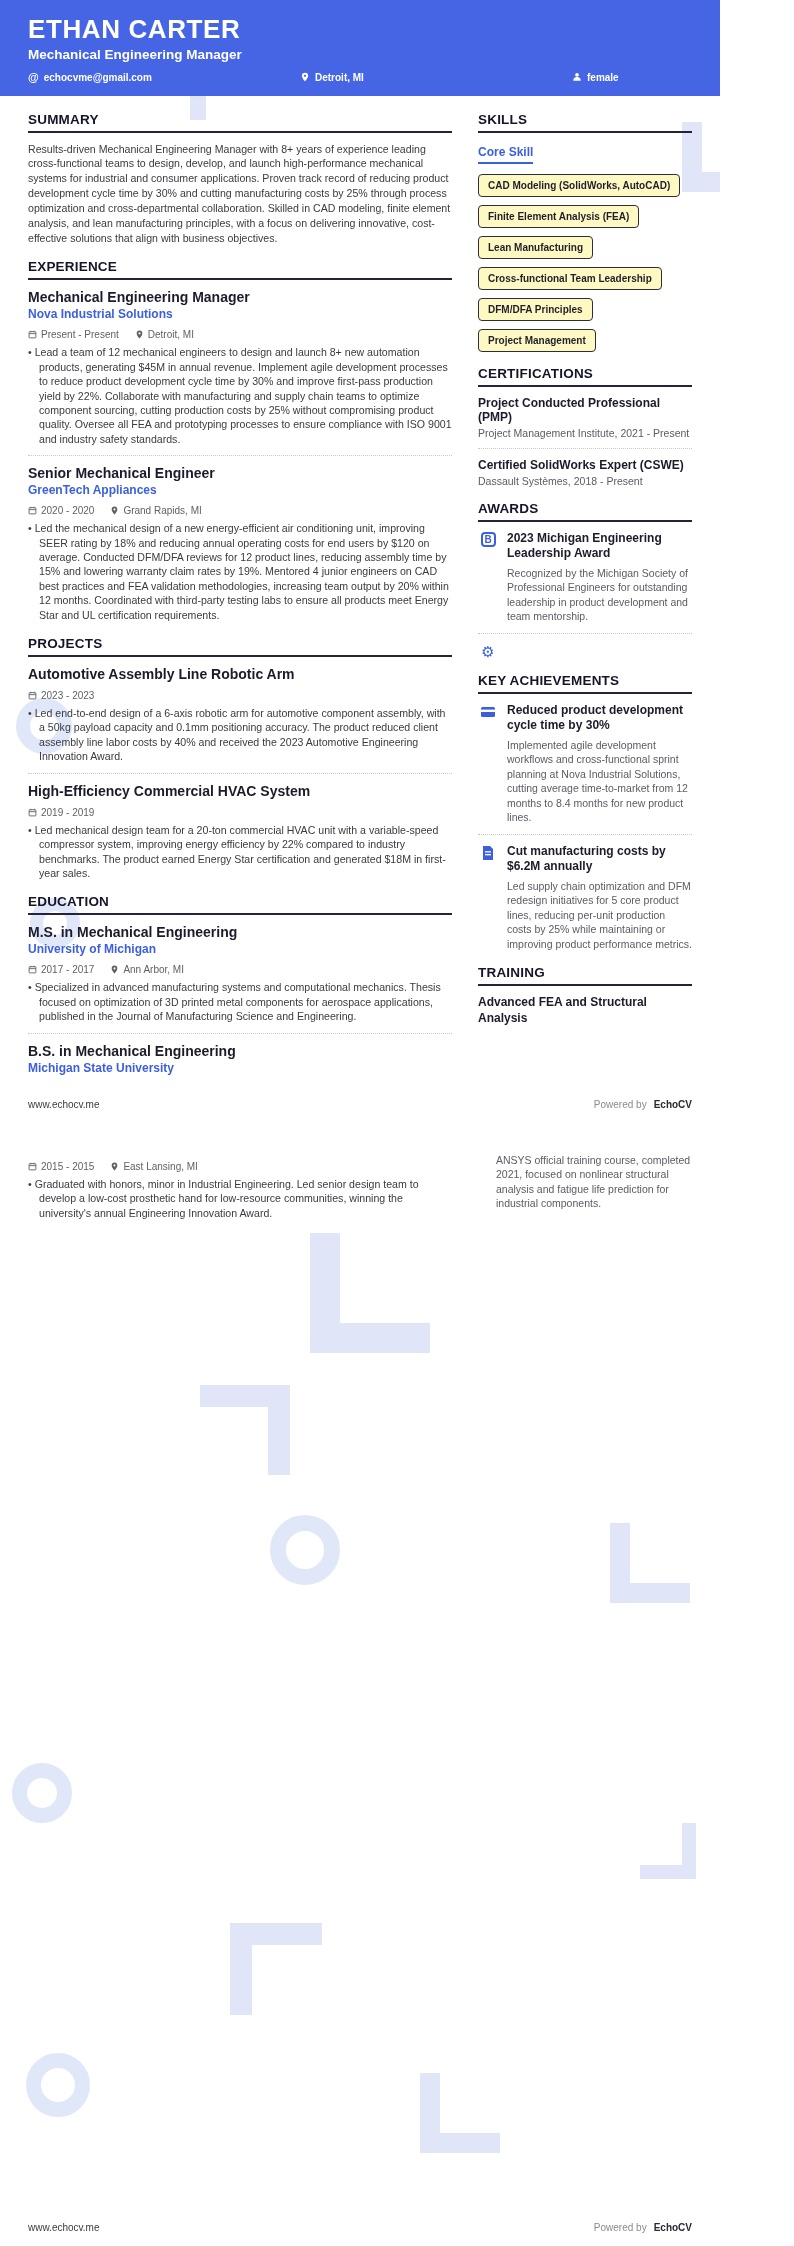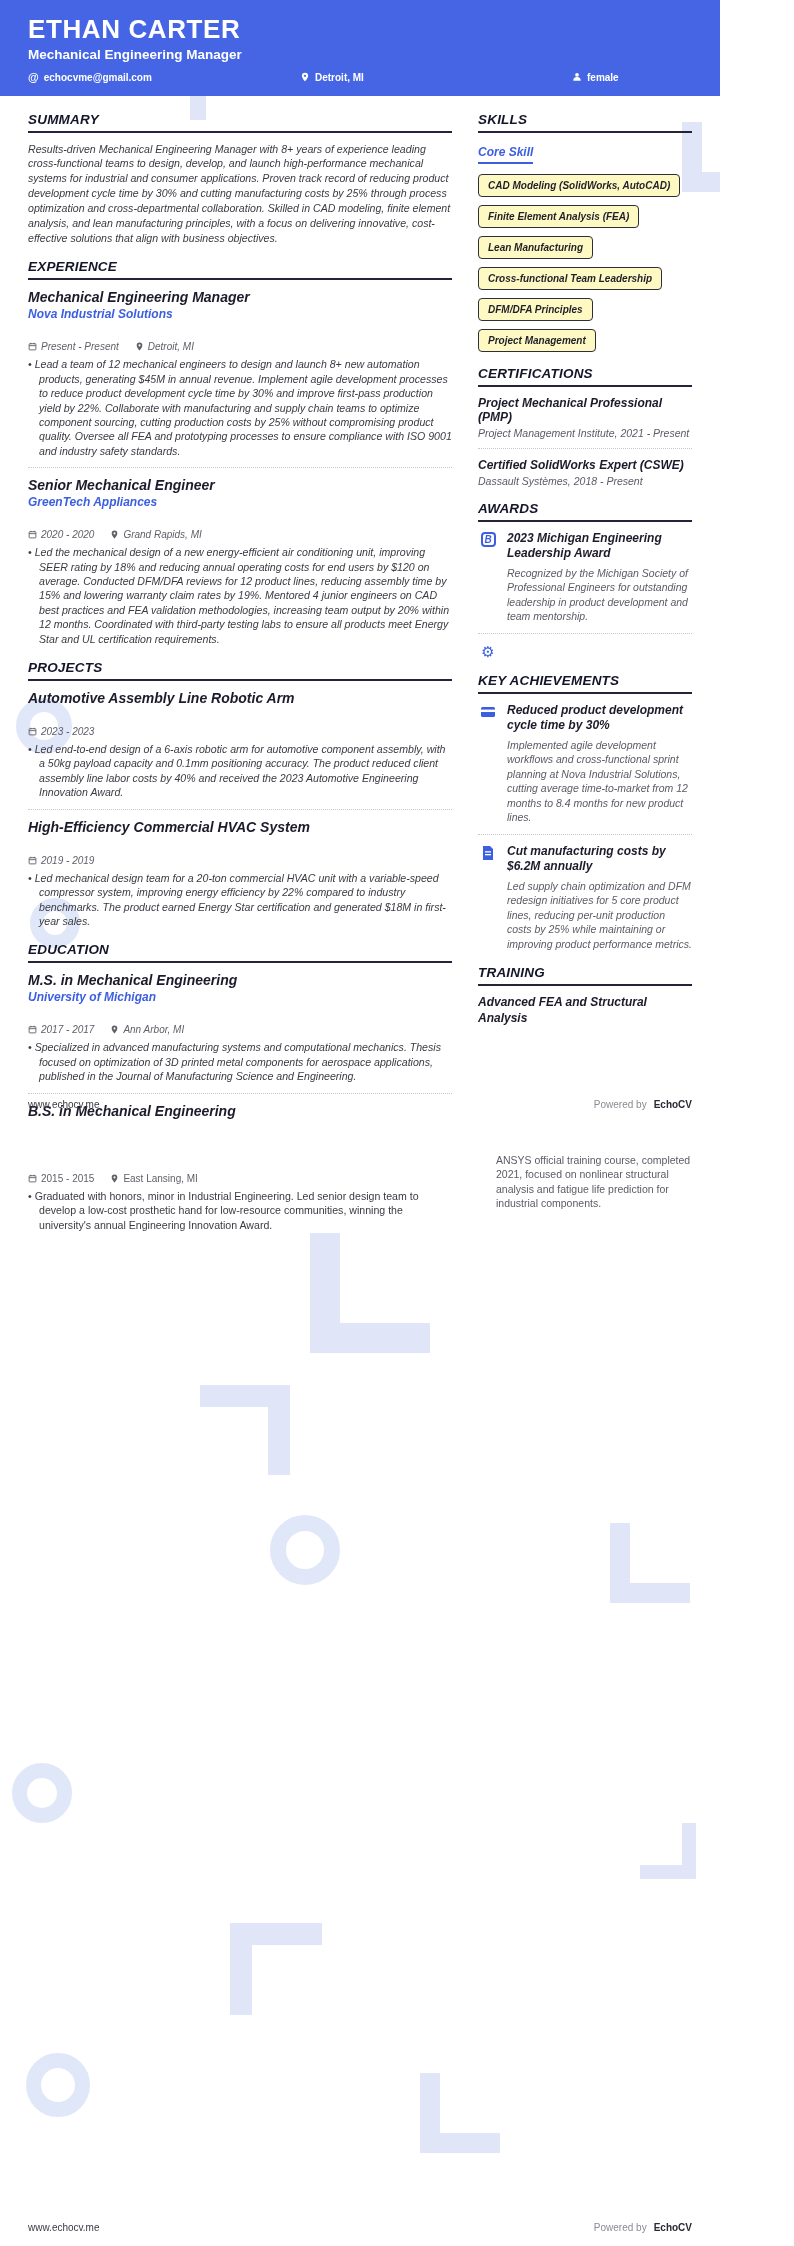--- a/index.html
+++ b/index.html
@@ -22,28 +22,28 @@
   .hdr-contacts{display:grid;grid-template-columns:272px 272px 1fr;margin-top:10px;font-size:10px;font-weight:bold;}
   .contact-item{display:flex;align-items:center;gap:5px;}
   .contact-item svg{width:10px;height:10px;flex:none;}
   .at{font-size:11px;line-height:1;font-weight:bold;}
 
   
   .content{position:relative;z-index:1;display:flex;gap:26px;padding:16px 28px 0;}
   .content-p2{padding-top:30px;gap:44px;}
   .col-left{width:424px;flex:none;}
   .col-right{flex:1;min-width:0;}
-  .section{margin-bottom:14px;font-style:italic;}
+  .section{margin-bottom:14px;}
   .sec-h{margin:0 0 9px;font-size:13.5px;font-weight:bold;letter-spacing:.2px;color:#15152a;border-bottom:2px solid #23233a;padding-bottom:4px;}
 
   
   .entry + .entry,.cert + .cert,.irow + .irow{border-top:1px dotted var(--dot);padding-top:9px;margin-top:9px;}
   .e-title{font-size:14px;font-weight:bold;color:var(--ink);}
   .e-org{font-size:12px;font-weight:bold;color:var(--accent);margin-top:2px;}
-  .e-meta{display:flex;gap:16px;align-items:center;font-size:10px;color:#5f5f68;margin:20px 0 5px;}
+  .e-meta{display:flex;gap:16px;align-items:center;font-size:10px;color:#5f5f68;margin:8px 0 5px;}
   .m-item{display:flex;align-items:center;gap:4px;}
   .m-item svg{width:9px;height:9px;flex:none;}
   .bullets{margin:0;padding:0;list-style:none;font-size:10.6px;line-height:1.36;color:var(--body);}
   .bullets li{padding-left:11px;text-indent:-11px;}
   .bullets li::before{content:"• ";}
   .sum-text{font-size:10.6px;line-height:1.4;color:var(--body);}
 
   
   .skill-label{display:inline-block;font-size:12px;font-weight:bold;color:var(--accent);border-bottom:2px solid var(--accent);padding-bottom:3px;margin-bottom:10px;}
   .pill{display:table;border:1.5px solid #2e2e38;border-radius:4px;background:#fef9c3;padding:5px 9px;font-size:10px;font-weight:bold;color:#1f1f2a;margin-bottom:8px;white-space:nowrap;}
@@ -259,21 +259,21 @@
           <div class="pill">Lean Manufacturing</div>
           <div class="pill">Cross-functional Team Leadership</div>
           <div class="pill">DFM/DFA Principles</div>
           <div class="pill">Project Management</div>
         </div>
       </section>
 
       <section class="section">
         <h2 class="sec-h">CERTIFICATIONS</h2>
         <div class="cert">
-          <div class="cert-name">Project Mechanical Professional (PMP)</div>
+          <div class="cert-name">Project Conducted Professional (PMP)</div>
           <div class="cert-issuer">Project Management Institute, 2021 - Present</div>
         </div>
         <div class="cert">
           <div class="cert-name">Certified SolidWorks Expert (CSWE)</div>
           <div class="cert-issuer">Dassault Systèmes, 2018 - Present</div>
         </div>
       </section>
 
       <section class="section">
         <h2 class="sec-h">AWARDS</h2>

